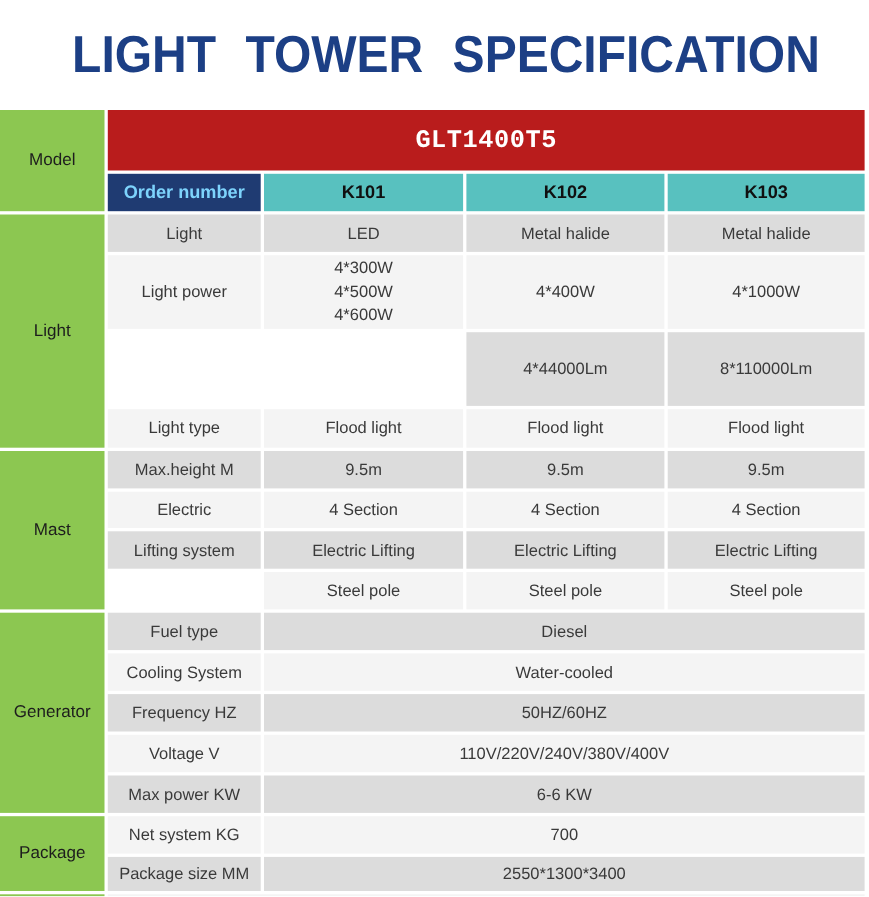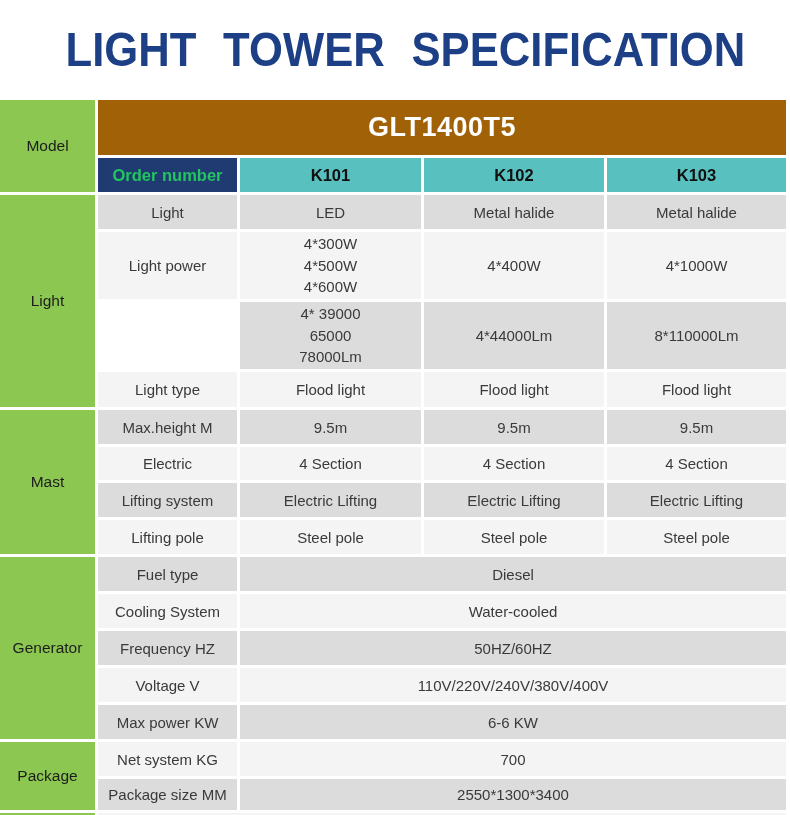--- a/index.html
+++ b/index.html
@@ -23,22 +23,22 @@
     column-gap:3px;row-gap:3px;
     justify-content:start;
     background:#ffffff;
   }
   .c{
     display:flex;align-items:center;justify-content:center;
     text-align:center;font-size:15px;color:#3a3a3a;
     overflow:hidden;
   }
   .green{background:#8CC751;color:#1d1d1d;font-size:15.5px;}
-  .glt{background:#a16207;color:#ffffff;font-weight:700;font-size:27px;letter-spacing:0.5px;}
-  .order{background:#1F3B72;color:#22c55e;font-weight:700;font-size:16.5px;}
+  .glt{background:#b91c1c;color:#ffffff;font-weight:700;font-size:23px;letter-spacing:0.5px;font-family:Liberation Mono, monospace;}
+  .order{background:#1F3B72;color:#7dd3fc;font-weight:700;font-size:16.5px;}
   .k{background:#58C1BF;color:#101010;font-weight:700;font-size:16.5px;}
   .g{background:#DCDCDC;}
   .l{background:#F4F4F4;text-align:right;}
   .pre{white-space:pre-line;line-height:1.45;}
 </style>
 </head>
 <body>
 
 <div class="page">
 
@@ -63,23 +63,20 @@
     <div class="c g" style="grid-area:3/4">Metal halide</div>
     <div class="c g" style="grid-area:3/5">Metal halide</div>
 
     <div class="c l" style="grid-area:4/2">Light power</div>
     <div class="c l pre" style="grid-area:4/3">4*300W
 4*500W
 4*600W</div>
     <div class="c l" style="grid-area:4/4">4*400W</div>
     <div class="c l" style="grid-area:4/5">4*1000W</div>
 
-    <div class="c g pre" style="grid-area:5/3">4* 39000
-65000
-78000Lm</div>
     <div class="c g" style="grid-area:5/4">4*44000Lm</div>
     <div class="c g" style="grid-area:5/5">8*110000Lm</div>
 
     <div class="c l" style="grid-area:6/2">Light type</div>
     <div class="c l" style="grid-area:6/3">Flood light</div>
     <div class="c l" style="grid-area:6/4">Flood light</div>
     <div class="c l" style="grid-area:6/5">Flood light</div>
 
     <div class="c green" style="grid-area:7/1/11/2">Mast</div>
 
@@ -91,21 +88,20 @@
     <div class="c l" style="grid-area:8/2">Electric</div>
     <div class="c l" style="grid-area:8/3">4 Section</div>
     <div class="c l" style="grid-area:8/4">4 Section</div>
     <div class="c l" style="grid-area:8/5">4 Section</div>
 
     <div class="c g" style="grid-area:9/2">Lifting system</div>
     <div class="c g" style="grid-area:9/3">Electric Lifting</div>
     <div class="c g" style="grid-area:9/4">Electric Lifting</div>
     <div class="c g" style="grid-area:9/5">Electric Lifting</div>
 
-    <div class="c l" style="grid-area:10/2">Lifting pole</div>
     <div class="c l" style="grid-area:10/3">Steel pole</div>
     <div class="c l" style="grid-area:10/4">Steel pole</div>
     <div class="c l" style="grid-area:10/5">Steel pole</div>
 
     <div class="c green" style="grid-area:11/1/16/2">Generator</div>
 
     <div class="c g" style="grid-area:11/3/12/6">Diesel</div>
     <div class="c g" style="grid-area:11/2">Fuel type</div>
 
     <div class="c l" style="grid-area:12/2">Cooling System</div>

